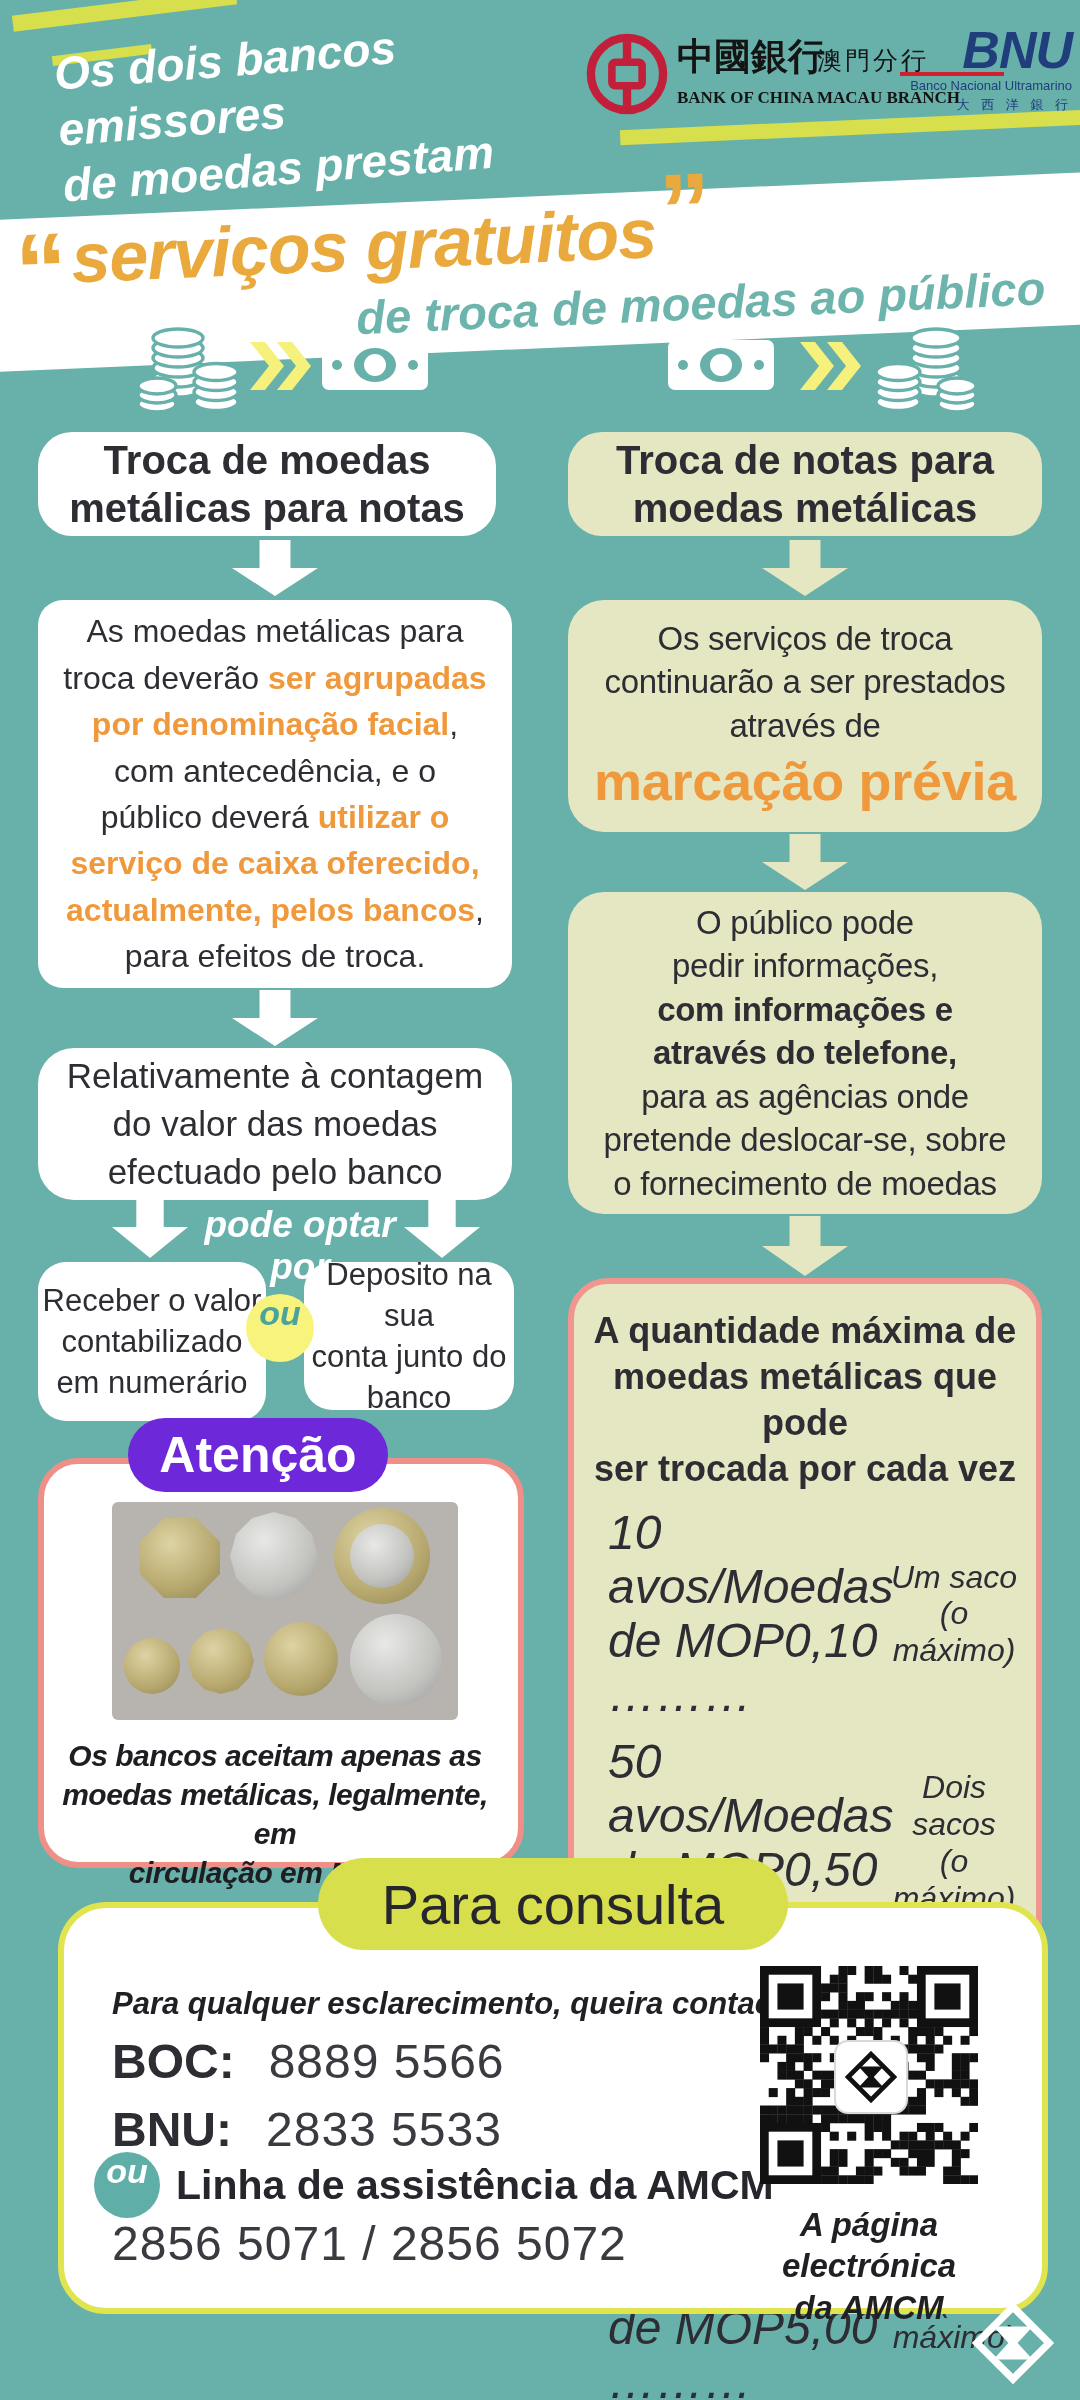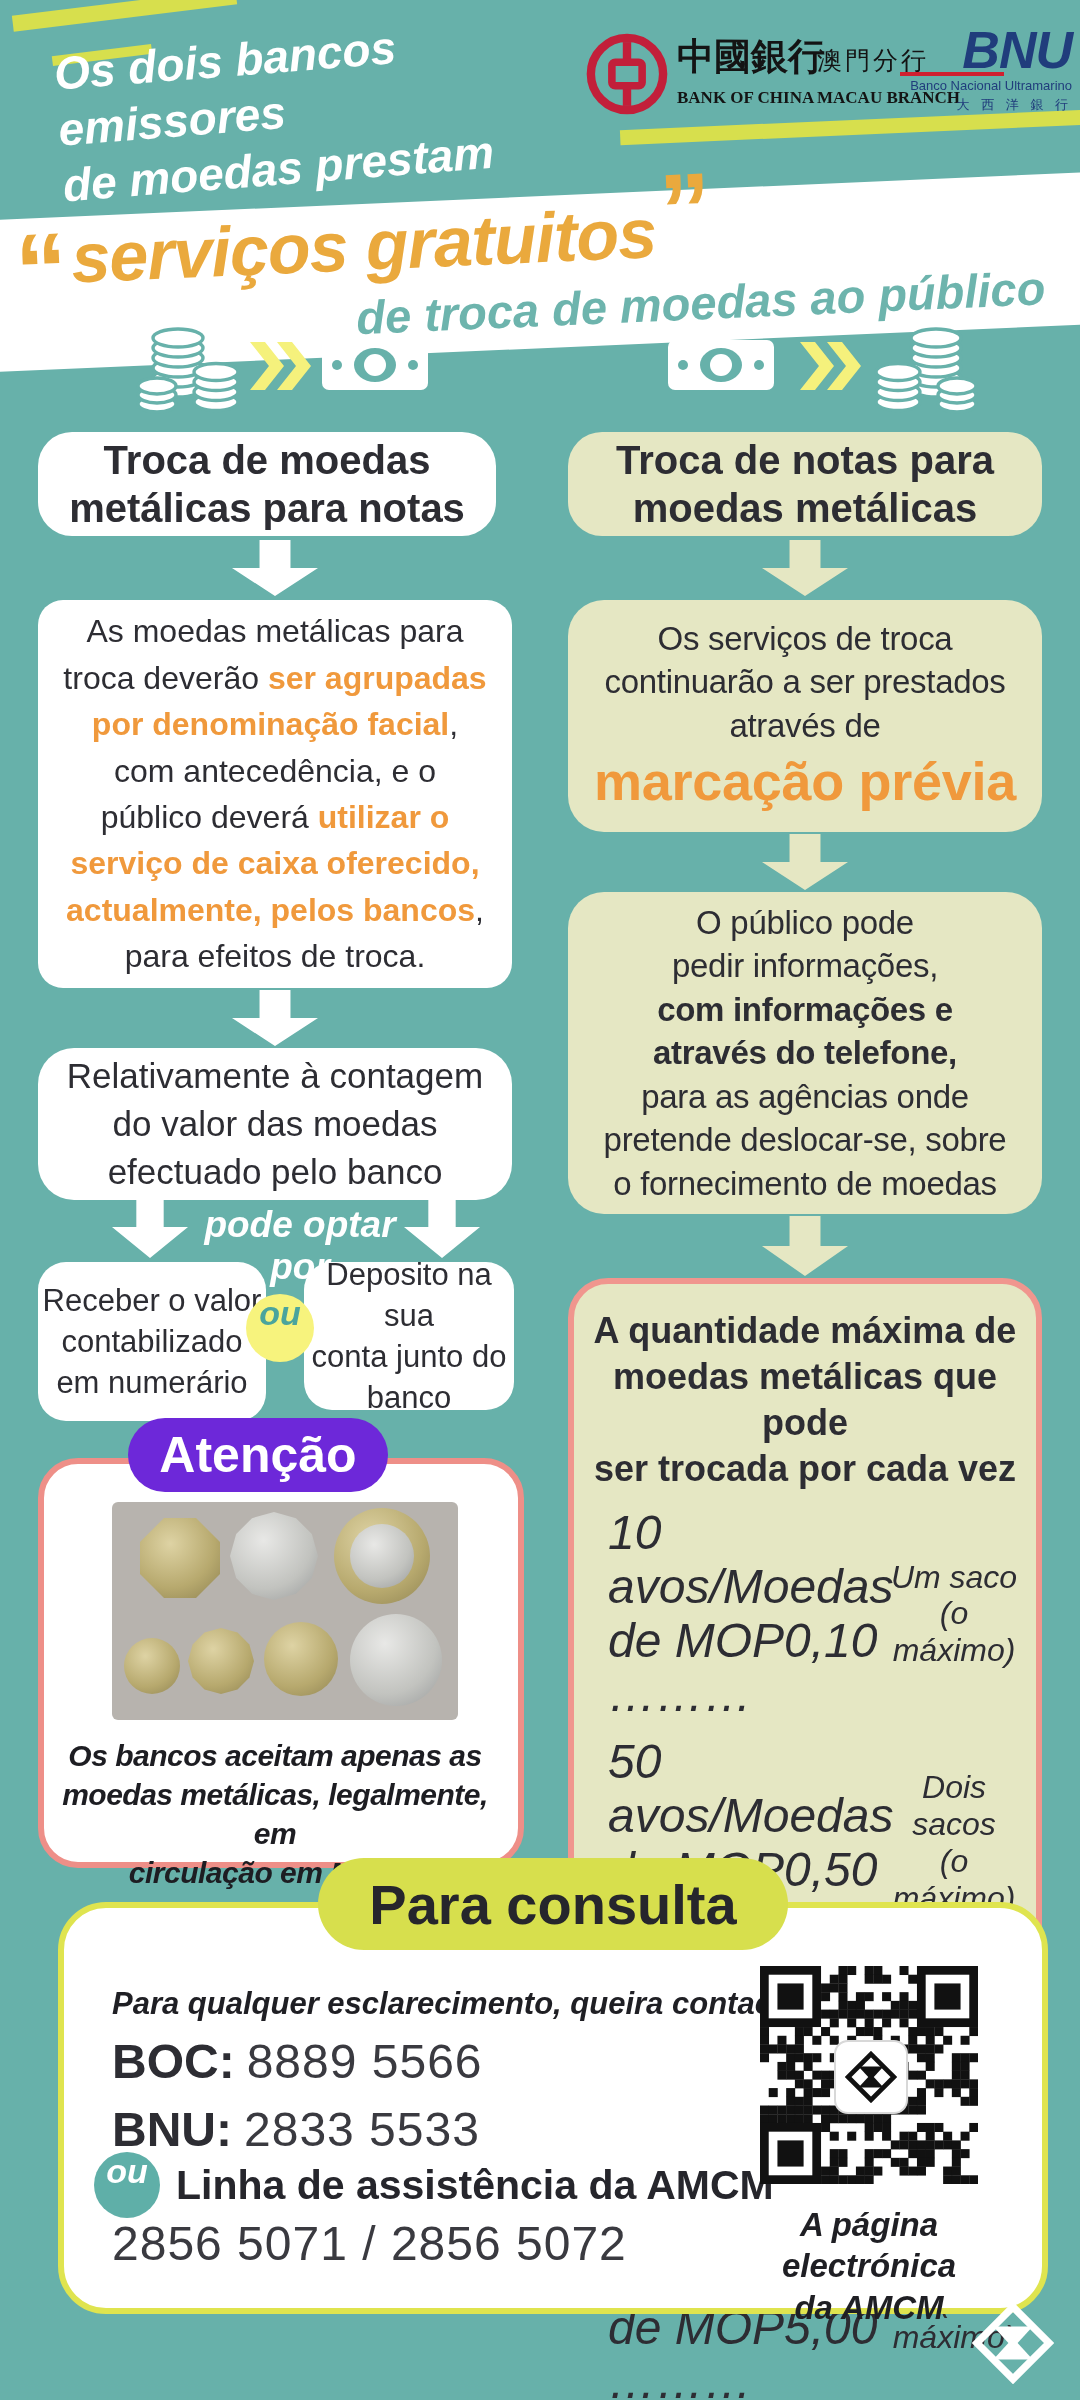--- a/index.html
+++ b/index.html
@@ -30,21 +30,21 @@
             color:#6db4ad;white-space:nowrap;}
 
   
   .hdr-box{top:432px;height:104px;border-radius:34px;font-size:40px;font-weight:700;line-height:1.2;}
   .body-text{font-size:32px;line-height:1.45;}
   .mrow{display:flex;width:100%;align-items:center;margin-top:14px;}
   .mitem{width:61%;text-align:left;font-style:italic;font-size:48px;line-height:1.12;padding-left:26px;}
   .mqty{width:39%;text-align:center;font-style:italic;font-size:32px;line-height:1.15;}
 
   
-  .contact-row{position:absolute;display:flex;align-items:baseline;gap:12px;}
+  .contact-row{position:absolute;display:flex;align-items:baseline;gap:34px;}
   .contact-label{font-size:48px;font-weight:700;}
   .contact-number{font-size:48px;letter-spacing:1px;color:#3a3a40;}
   #qr-wrap{position:absolute;left:760px;top:1966px;width:218px;height:218px;background:#fff;}
   #qr-logo{position:absolute;left:834px;top:2040px;width:70px;height:70px;background:#fff;
            border:2px solid #d8d8d8;border-radius:14px;display:flex;align-items:center;justify-content:center;}
 
   
   #coin-photo{position:absolute;left:112px;top:1502px;width:346px;height:218px;background:#b7b3ae;border-radius:6px;}
   .coin{position:absolute;border-radius:50%;}
   .gold{background:radial-gradient(circle at 38% 32%,#ded3a4,#b7a96e 60%,#8f8352);}
@@ -230,21 +230,21 @@
       <div class="mqty"><span>Um saco</span><br><span>(o máximo)</span></div>
     </div>
     <div class="mrow">
       <div class="mitem"><span>5 patacas/Moedas</span><br><span>de MOP5,00  ………</span></div>
       <div class="mqty"><span>Um saco</span><br><span>(o máximo)</span></div>
     </div>
   </div>
 
   <div class="box" style="left:58px;top:1902px;width:978px;height:400px;border:6px solid #dfe44f;border-radius:48px;"></div>
   <div class="box" style="left:318px;top:1858px;width:470px;height:92px;border-radius:46px;background:#d7df4d;z-index:2;">
-    <span style="font-size:56px;font-weight:700;color:#26262c;">Para consulta</span>
+    <span style="font-size:56px;font-weight:400;color:#26262c;">Para consulta</span>
   </div>
 
   <div class="abs" style="left:112px;top:1986px;font-size:31px;font-weight:700;font-style:italic;color:#1f1f24;">Para qualquer esclarecimento, queira contactar</div>
 
   <div class="contact-row" style="left:112px;top:2034px;">
     <span class="contact-label">BOC:</span>
     <span class="contact-number">8889 5566</span>
   </div>
   <div class="contact-row" style="left:112px;top:2102px;">
     <span class="contact-label">BNU:</span>

